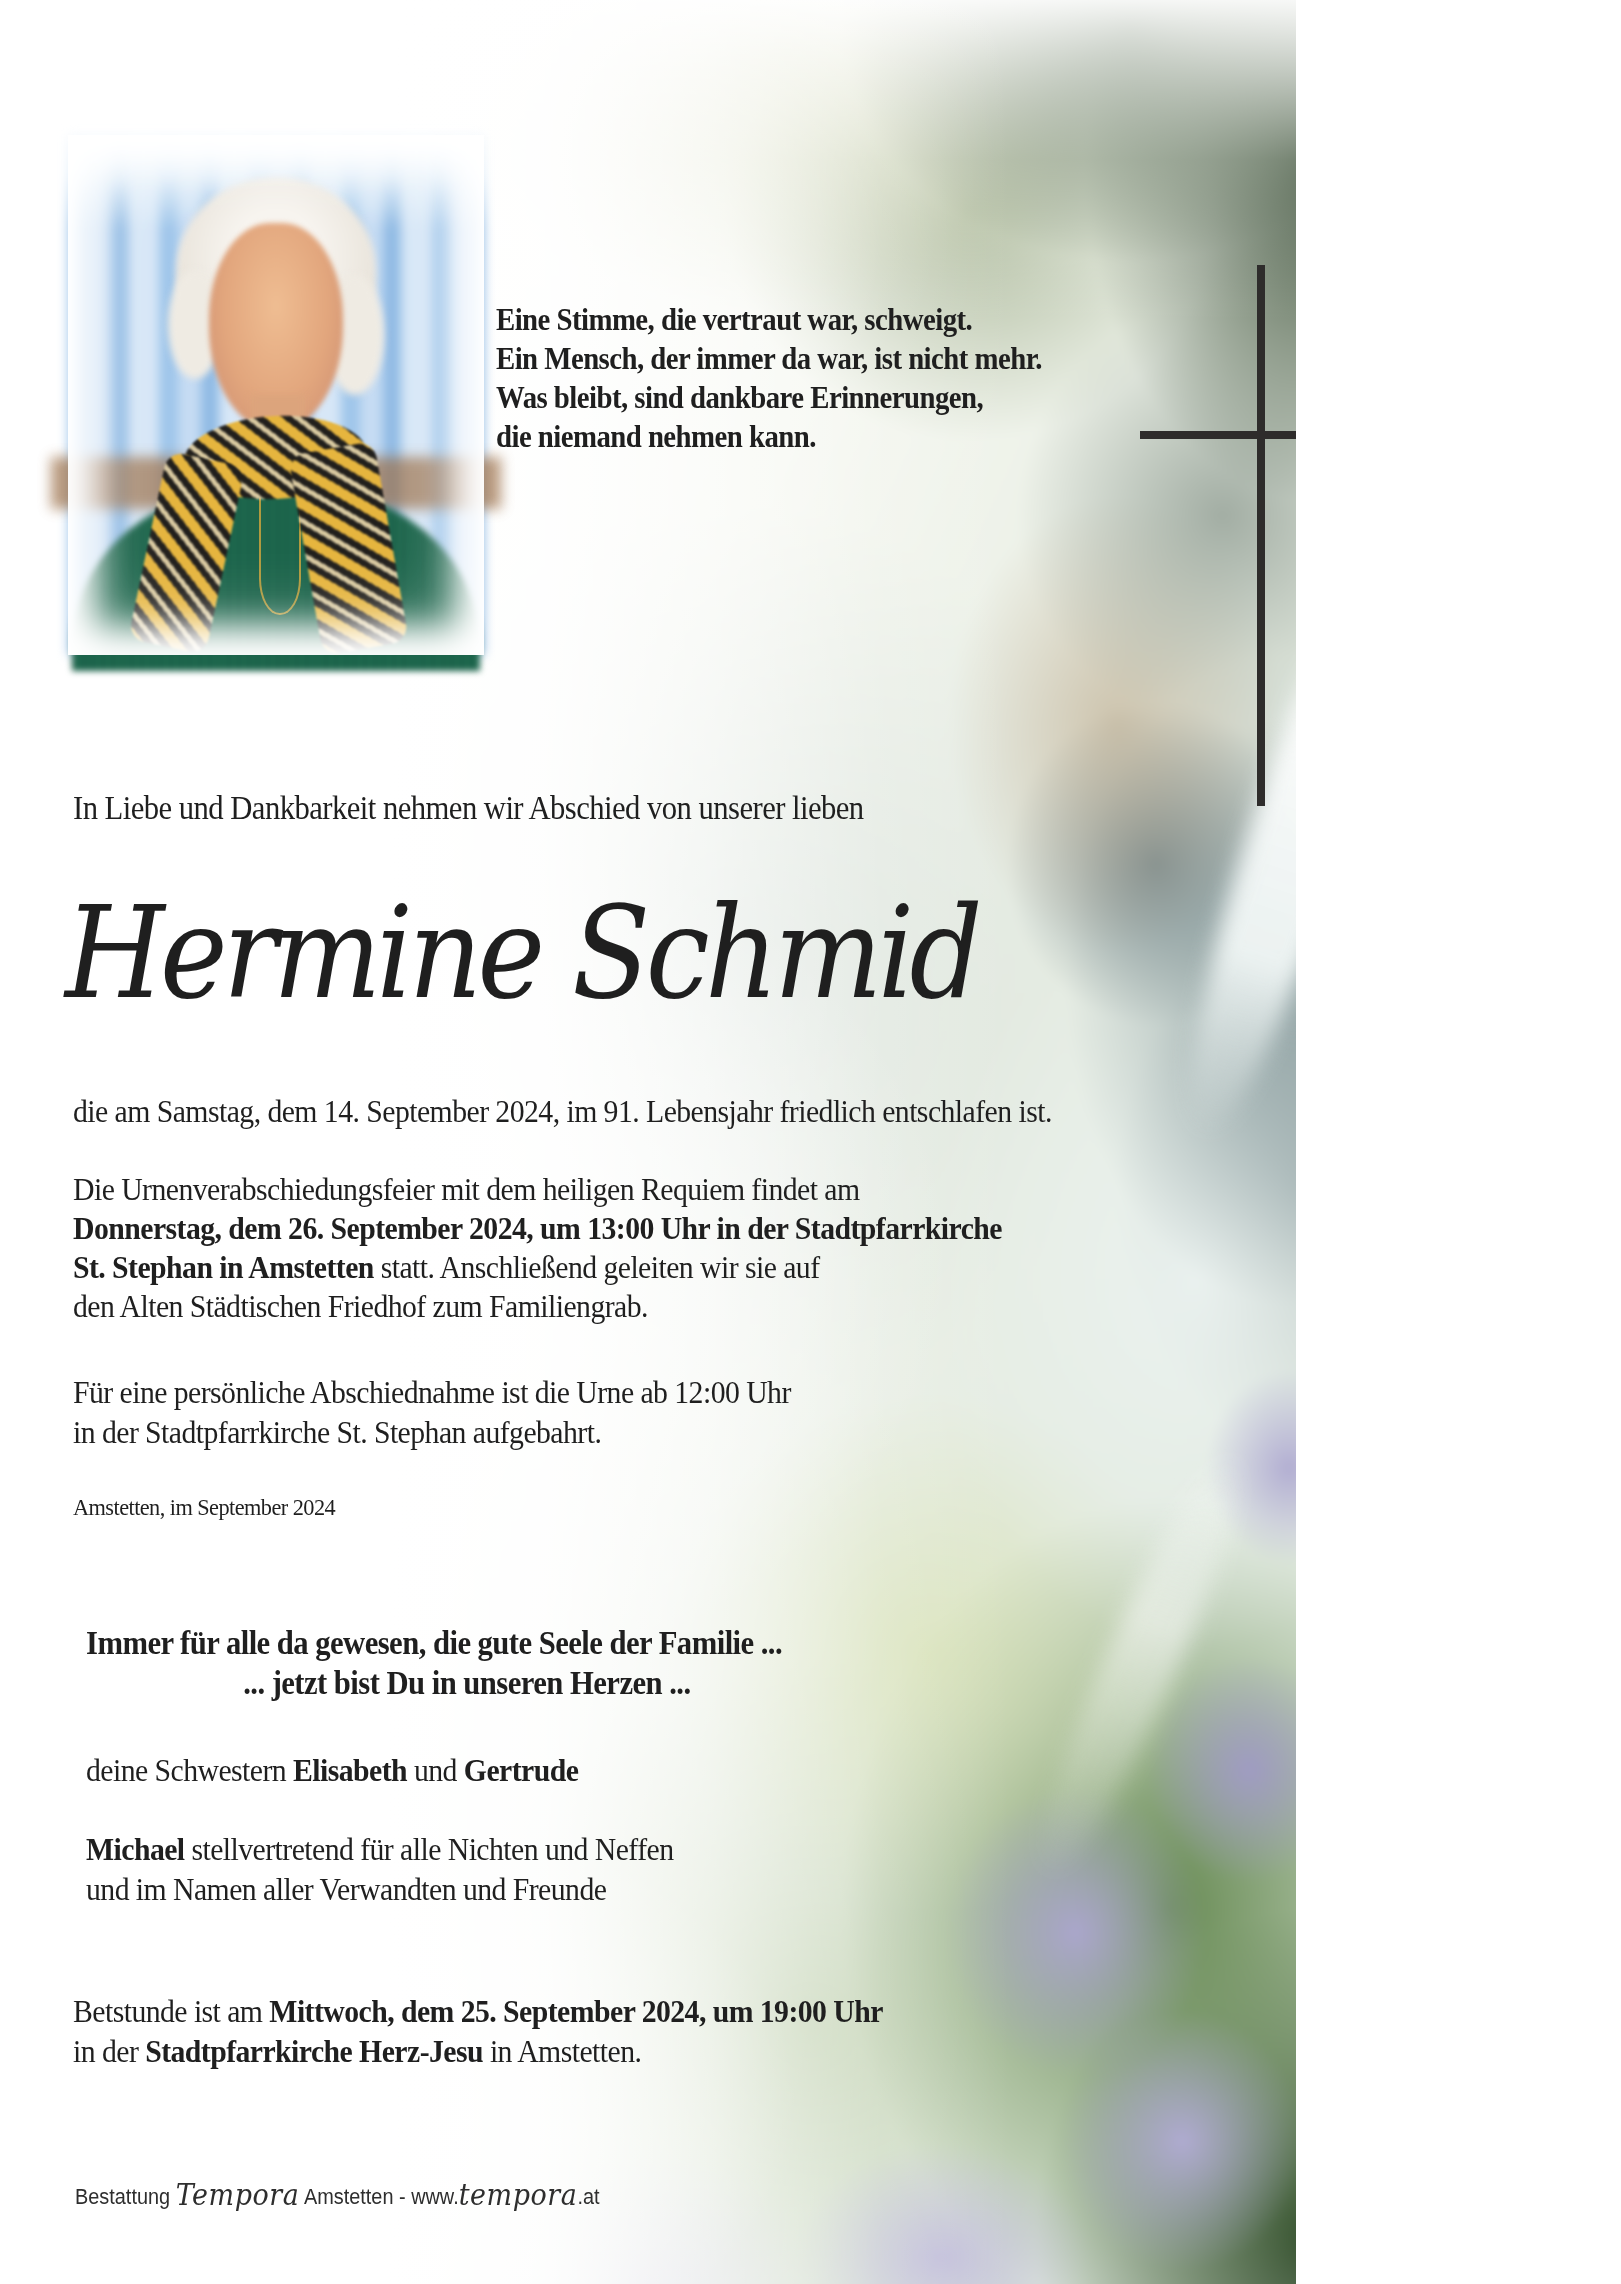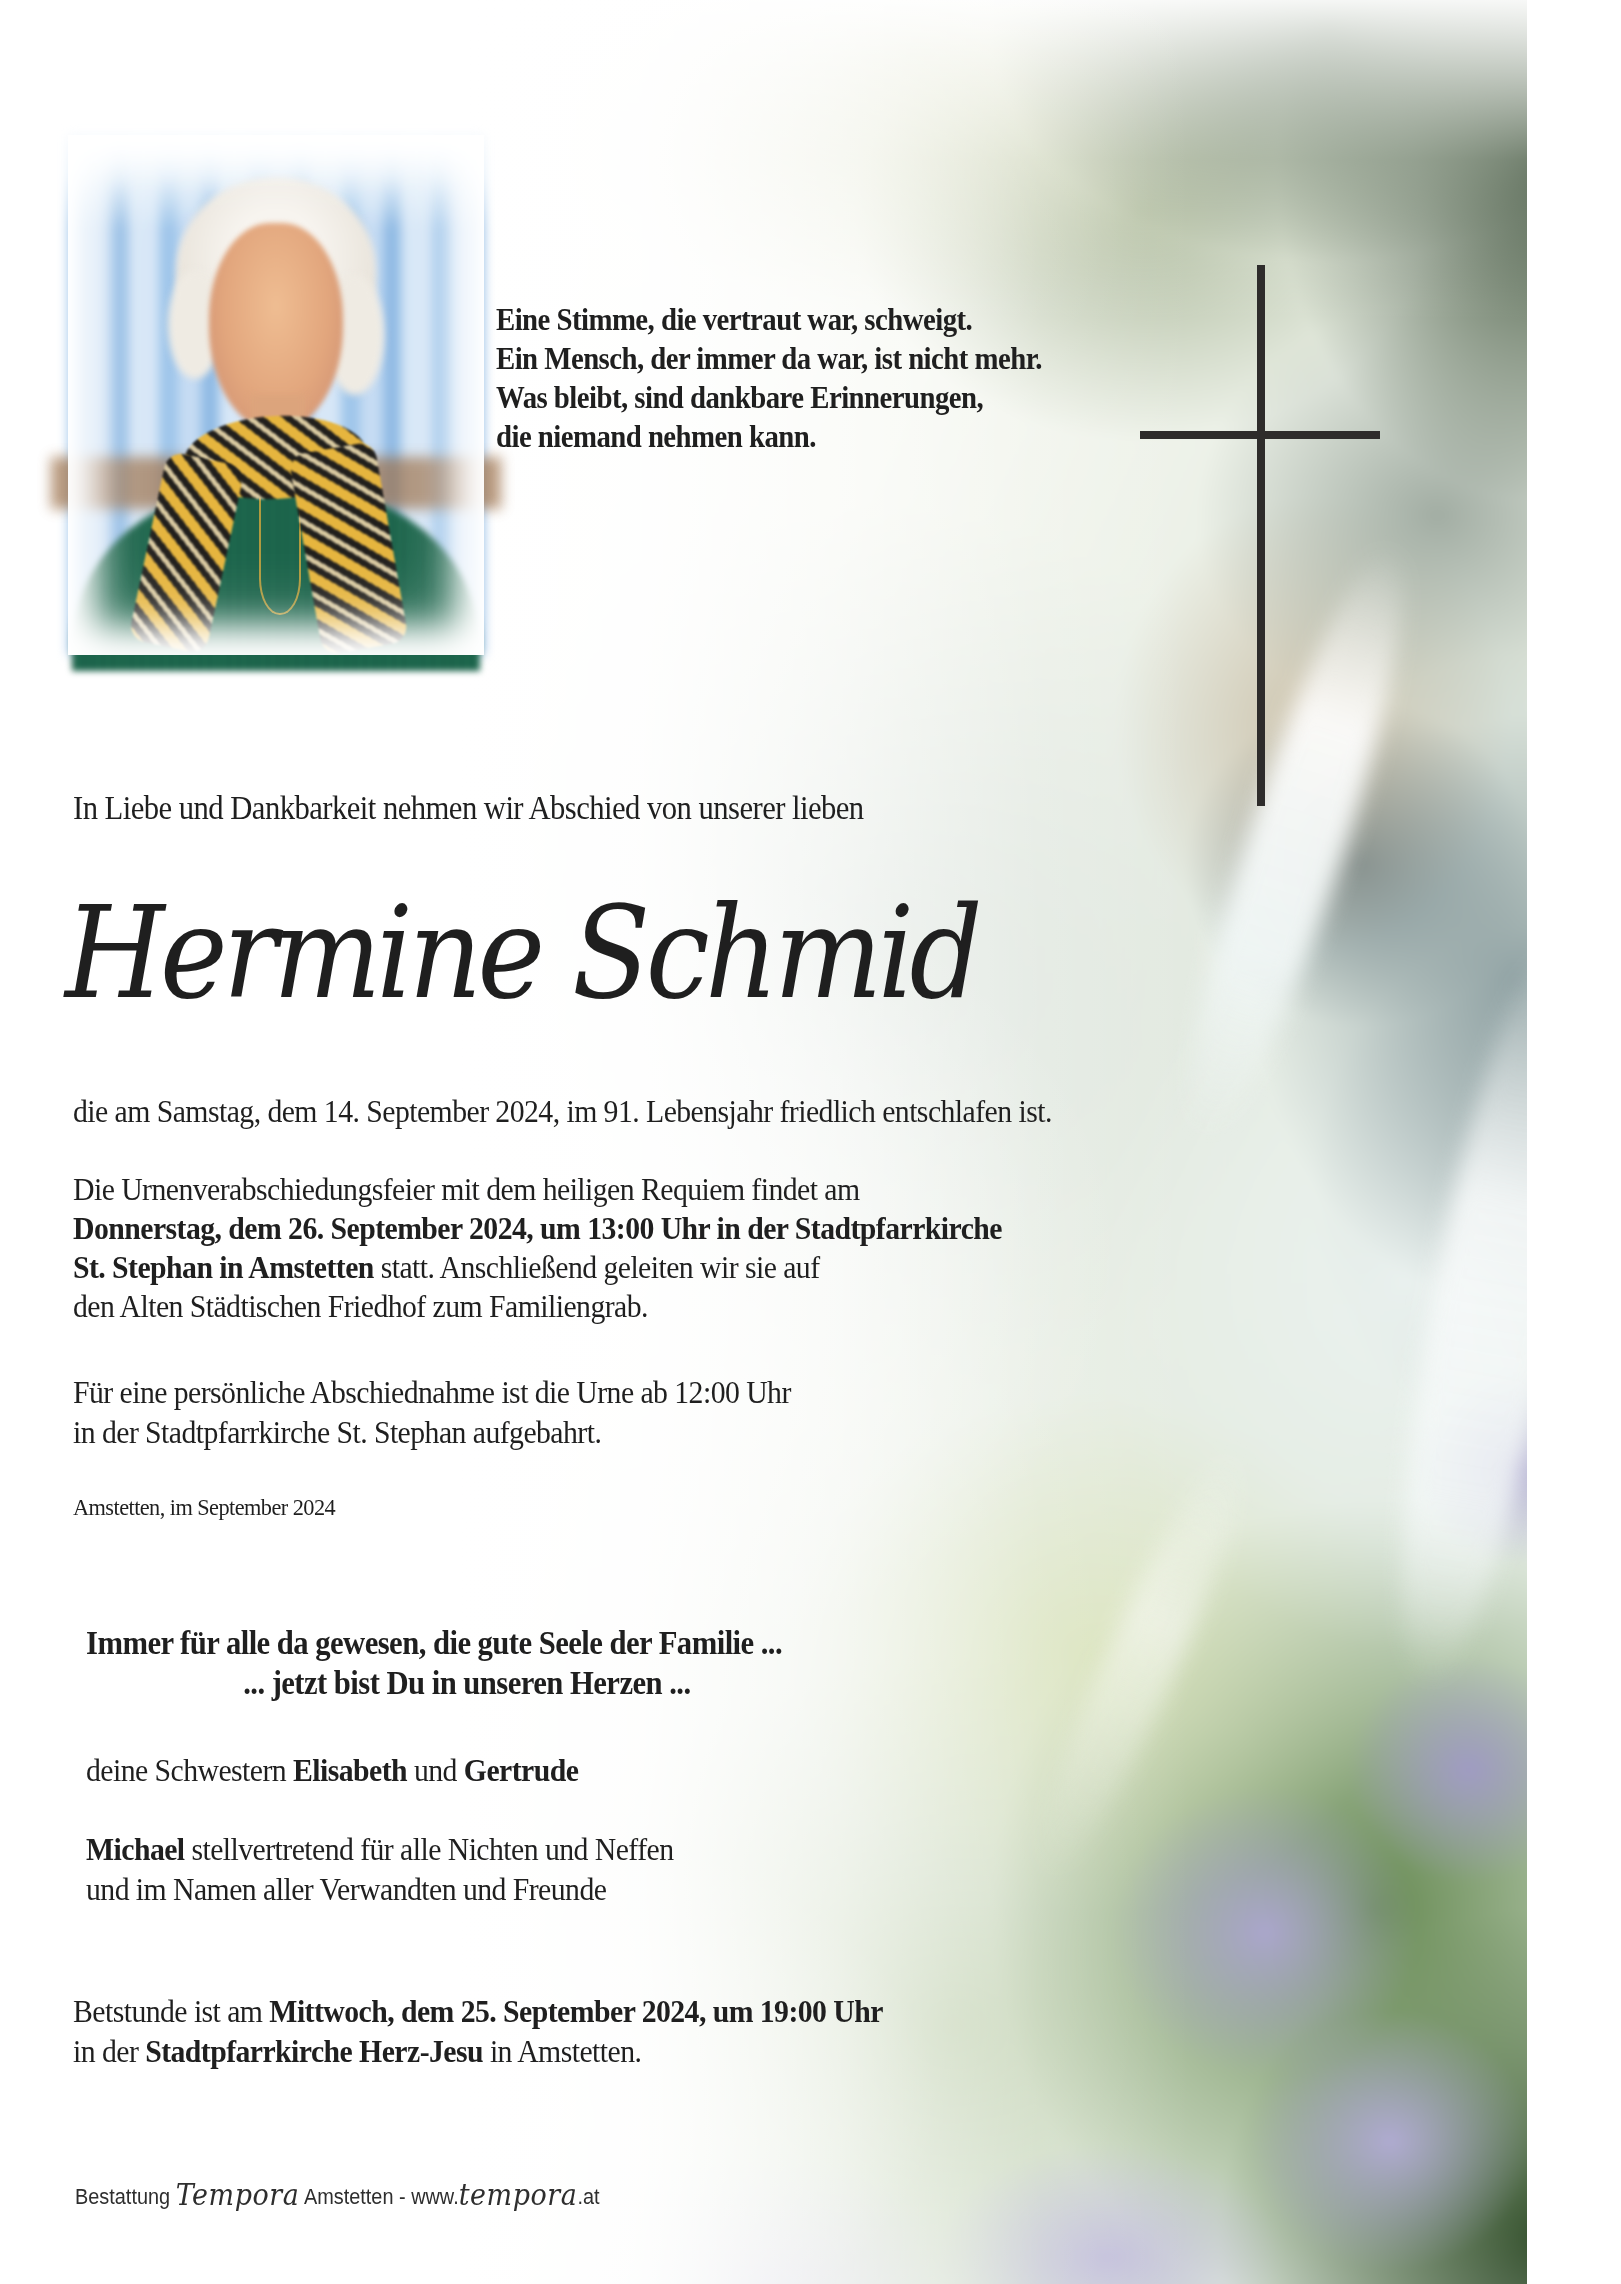--- a/index.html
+++ b/index.html
@@ -1,17 +1,17 @@
 <!DOCTYPE html>
 <html lang="de" style="--text: #1f1f1f; --cross: #2e2c2b; --scarf-yellow: #e6b53e; --sweater-green: #1e6b50; --curtain-blue: #9ec5ea; --flower-purple: #aca6d0; --foliage-dark-green: #264220; --waterfall-white: #eef4f2;font-size:10.4px"><head>
 <meta charset="utf-8">
 <style>
   html,body{margin:0;padding:0;background:#ffffff;}
   .page{
-    position:relative;width:1527px;height:2284px;overflow:hidden;
+    position:relative;width:1296px;height:2284px;overflow:hidden;
     background:#fefefe;color:var(--text,#1f1f1f);
     font-family:"Liberation Serif", serif;
   }
   
   .bg{position:absolute;inset:0;}
   .bg-nature{
     position:absolute;inset:-19.5px;filter:blur(4.5px);
     background-image:
       radial-gradient(ellipse 14% 9% at 82% 84%, rgba(172,166,208,0.95), rgba(172,166,208,0) 70%),
       radial-gradient(ellipse 11% 7% at 95% 77%, rgba(160,153,200,0.9), rgba(160,153,200,0) 70%),

